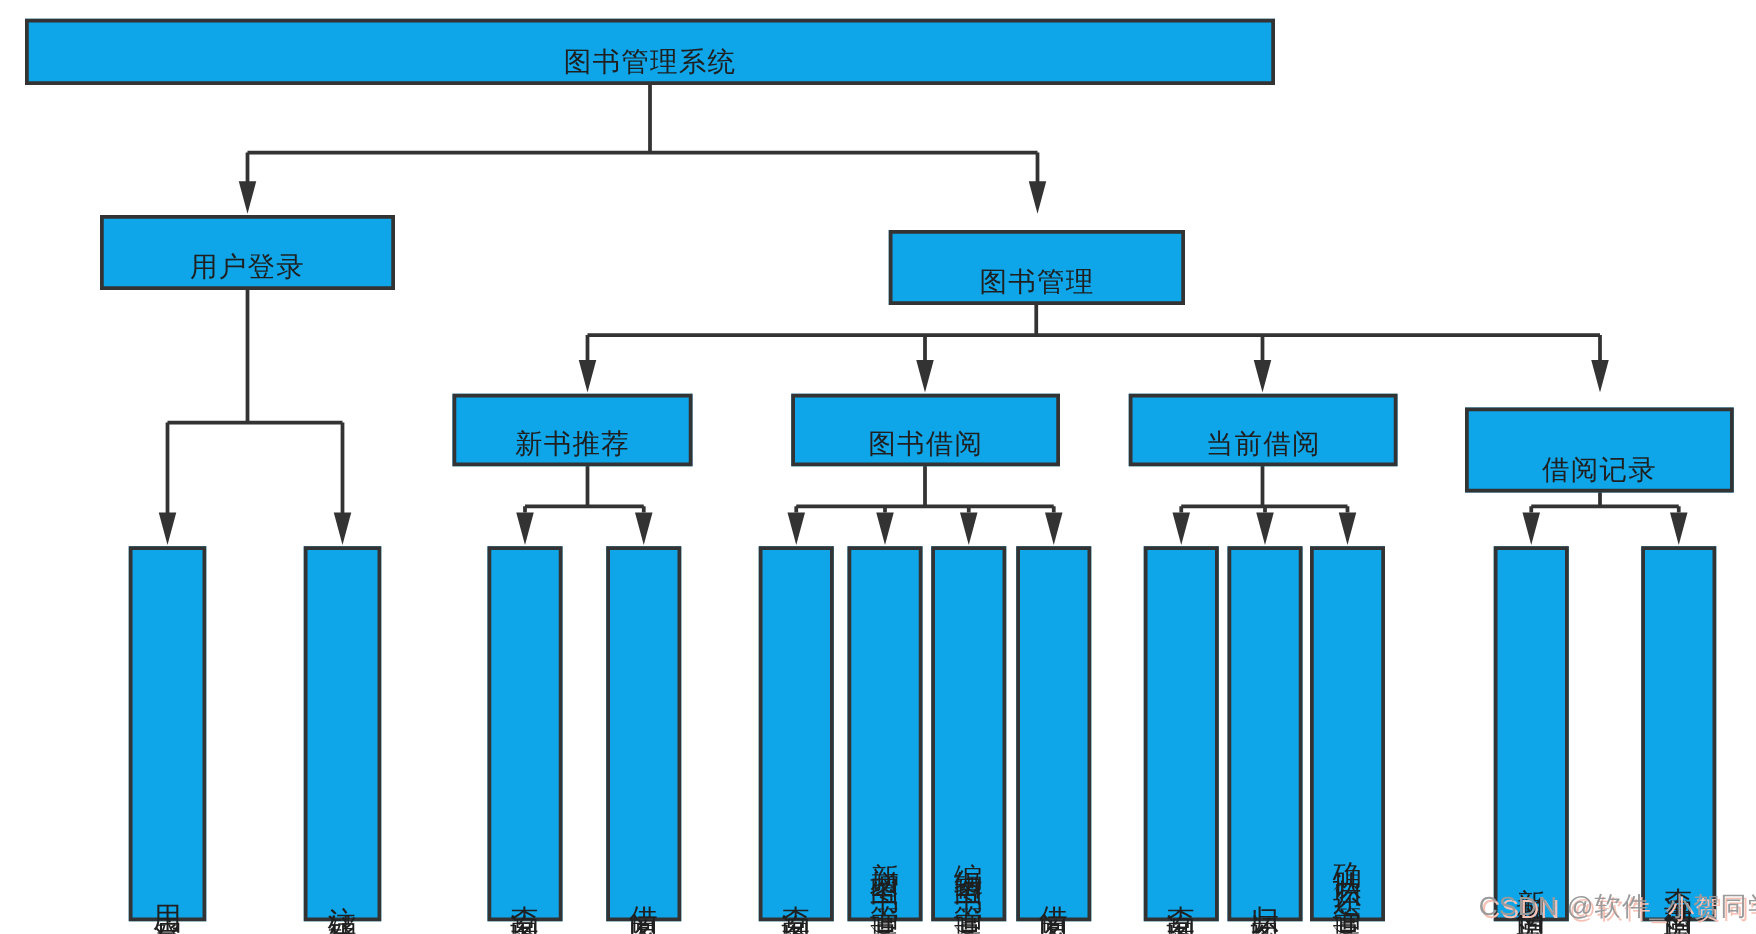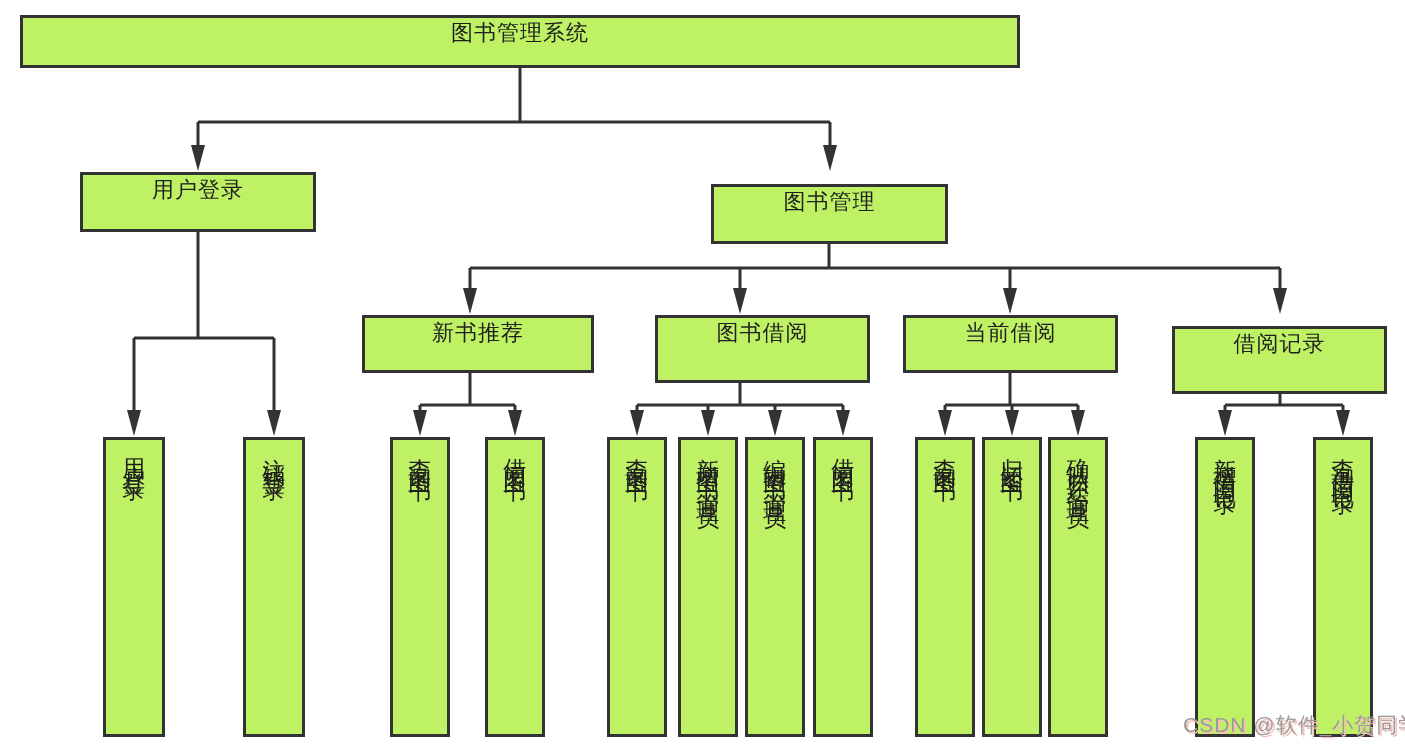--- a/index.html
+++ b/index.html
@@ -20,23 +20,23 @@
   }
   .connector-layer {
     position: absolute; left: 0; top: 0;
     width: 1405px; height: 747px;
     color: var(--line);
   }
   .node {
     position: absolute;
     box-sizing: border-box;
     border: 3px solid var(--line);
-    background: #bef264;
+    background: #0ea5e9;
     display: flex;
-    align-items: flex-start;
+    align-items: flex-end;
     justify-content: center;
   }
   .h-node { font-size: 22px; letter-spacing: 1px; }
   .v-node .v-text {
     writing-mode: vertical-rl;
     text-orientation: mixed;
     font-size: 23px;
     letter-spacing: 7px;
     line-height: 1.15;
     max-height: 288px;
@@ -96,24 +96,24 @@
   <span>图书管理系统</span>
 </div>
 
 <div class="node h-node" style="left:80px; top:172px; width:236px; height:60px;">
   <span>用户登录</span>
 </div>
 <div class="node h-node" style="left:711px; top:184px; width:237px; height:60px;">
   <span>图书管理</span>
 </div>
 
-<div class="node h-node" style="left:362px; top:315px; width:232px; height:58px;">
+<div class="node h-node" style="left:362px; top:315px; width:192px; height:58px;">
   <span>新书推荐</span>
 </div>
-<div class="node h-node" style="left:655px; top:315px; width:215px; height:68px;">
+<div class="node h-node" style="left:633px; top:315px; width:215px; height:58px;">
   <span>图书借阅</span>
 </div>
 <div class="node h-node" style="left:903px; top:315px; width:215px; height:58px;font-family:Liberation Mono, monospace;">
   <span>当前借阅</span>
 </div>
 <div class="node h-node" style="left:1172px; top:315px; width:215px; height:68px;margin-top:11px;">
   <span>借阅记录</span>
 </div>
 
 <div class="node v-node" style="left:103px; top:437px; width:62px; height:300px;">

